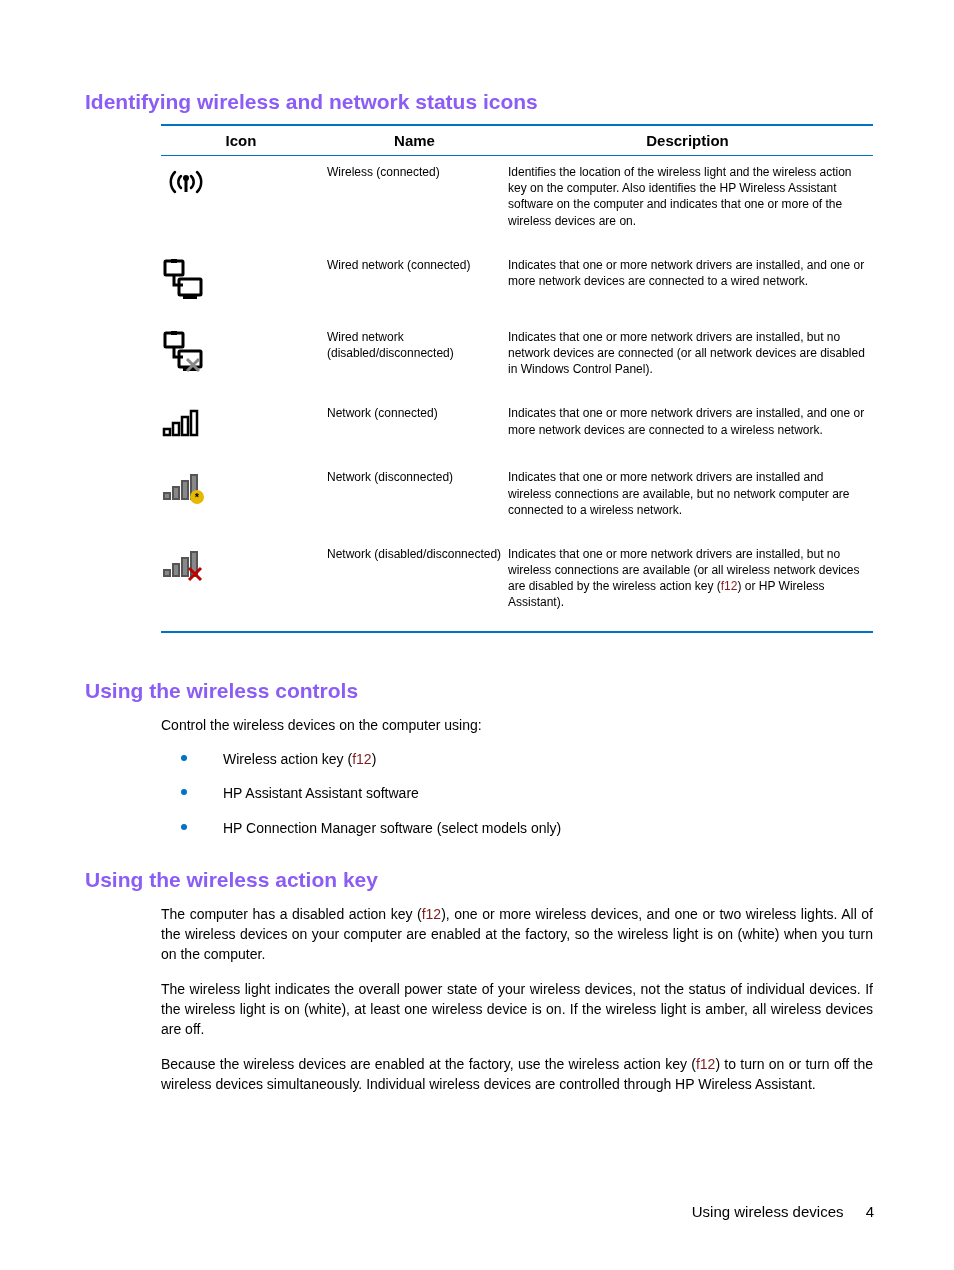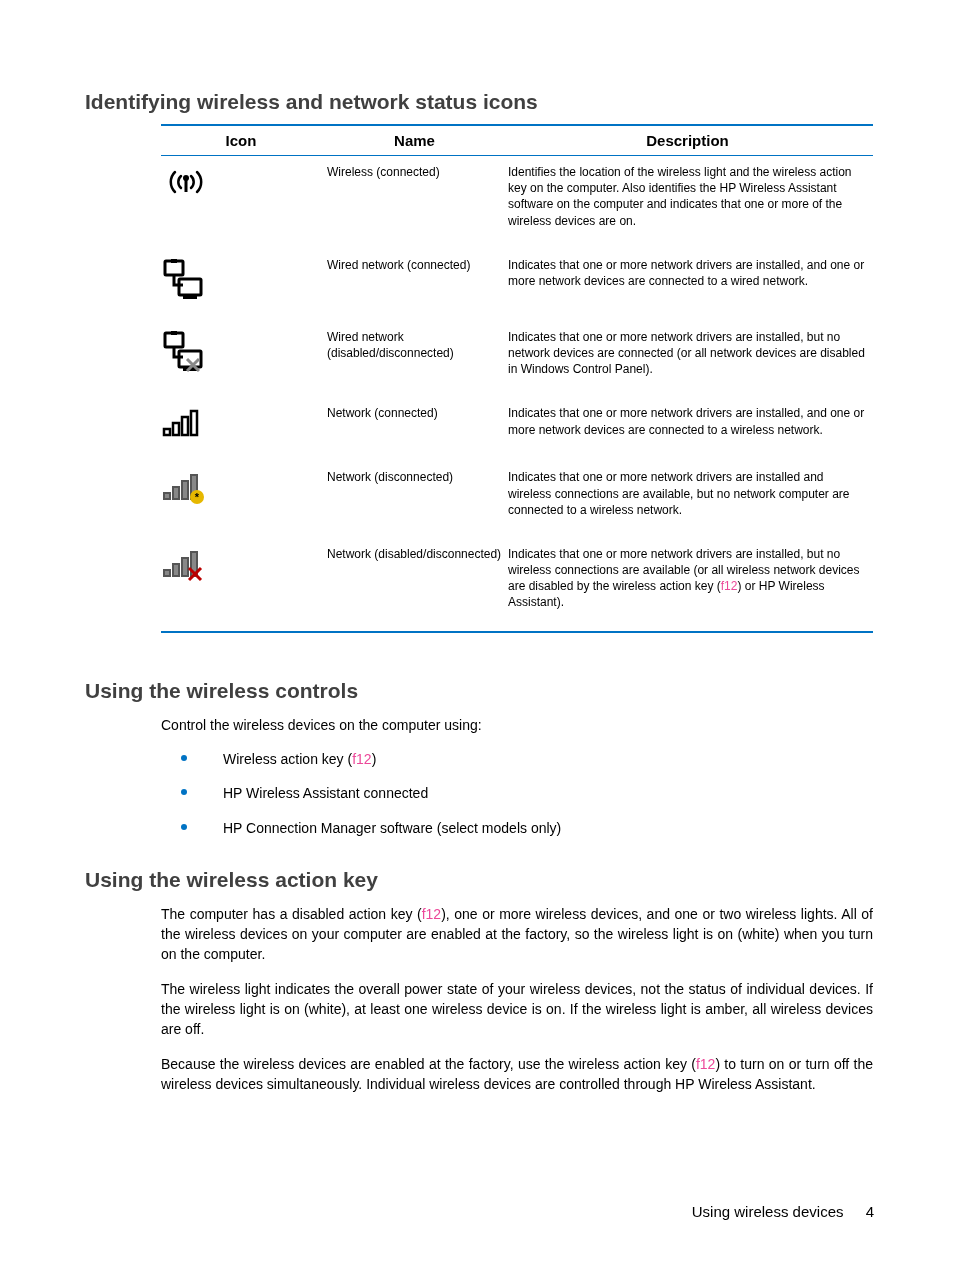--- a/index.html
+++ b/index.html
@@ -11,21 +11,21 @@
     color: #000;
   }
   .page {
     width: 954px;
     height: 1270px;
     box-sizing: border-box;
     padding: 90px 80px 60px 85px;
     position: relative;
   }
   h2.section {
-    color: #404040;
+    color: #8b5cf6;
     font-size: 21px;
     font-weight: bold;
     margin: 0 0 10px 0;
   }
   h2.section.mt {
     margin-top: 46px;
   }
   .icon-table {
     margin-left: 76px;
     width: 712px;
@@ -72,21 +72,21 @@
   ul.bullet li::before {
     content: '';
     position: absolute;
     left: 20px;
     top: 6px;
     width: 6px;
     height: 6px;
     background: #0073c4;
     border-radius: 50%;
   }
-  .link { color: #ec4899; }
+  .link { color: #7f1d1d; }
   .footer {
     position: absolute;
     bottom: 50px;
     right: 80px;
     font-size: 15px;
   }
   .footer .pnum { margin-left: 18px; }
 </style>
 </head>
 <body>
@@ -209,21 +209,21 @@
     </tbody>
   </table>
 
   <h2 class="section mt">Using the wireless controls</h2>
   <div class="body-block">
     <p>Control the wireless devices on the computer using:</p>
     <ul class="bullet">
       <li>
         <span>Wireless action key (</span><span class="link">f12</span><span>)</span>
       </li>
-      <li>HP Wireless Assistant connected</li>
+      <li>HP Assistant Assistant software</li>
       <li>HP Connection Manager software (select models only)</li>
     </ul>
   </div>
 
   <h2 class="section mt" style="margin-top:30px">Using the wireless action key</h2>
   <div class="body-block">
     <p>
       <span>The computer has a disabled action key (</span><span class="link">f12</span><span>), one or more wireless devices, and one or two wireless lights. All of the wireless devices on your computer are enabled at the factory, so the wireless light is on (white) when you turn on the computer.</span>
     </p>
     <p>The wireless light indicates the overall power state of your wireless devices, not the status of individual devices. If the wireless light is on (white), at least one wireless device is on. If the wireless light is amber, all wireless devices are off.</p>

